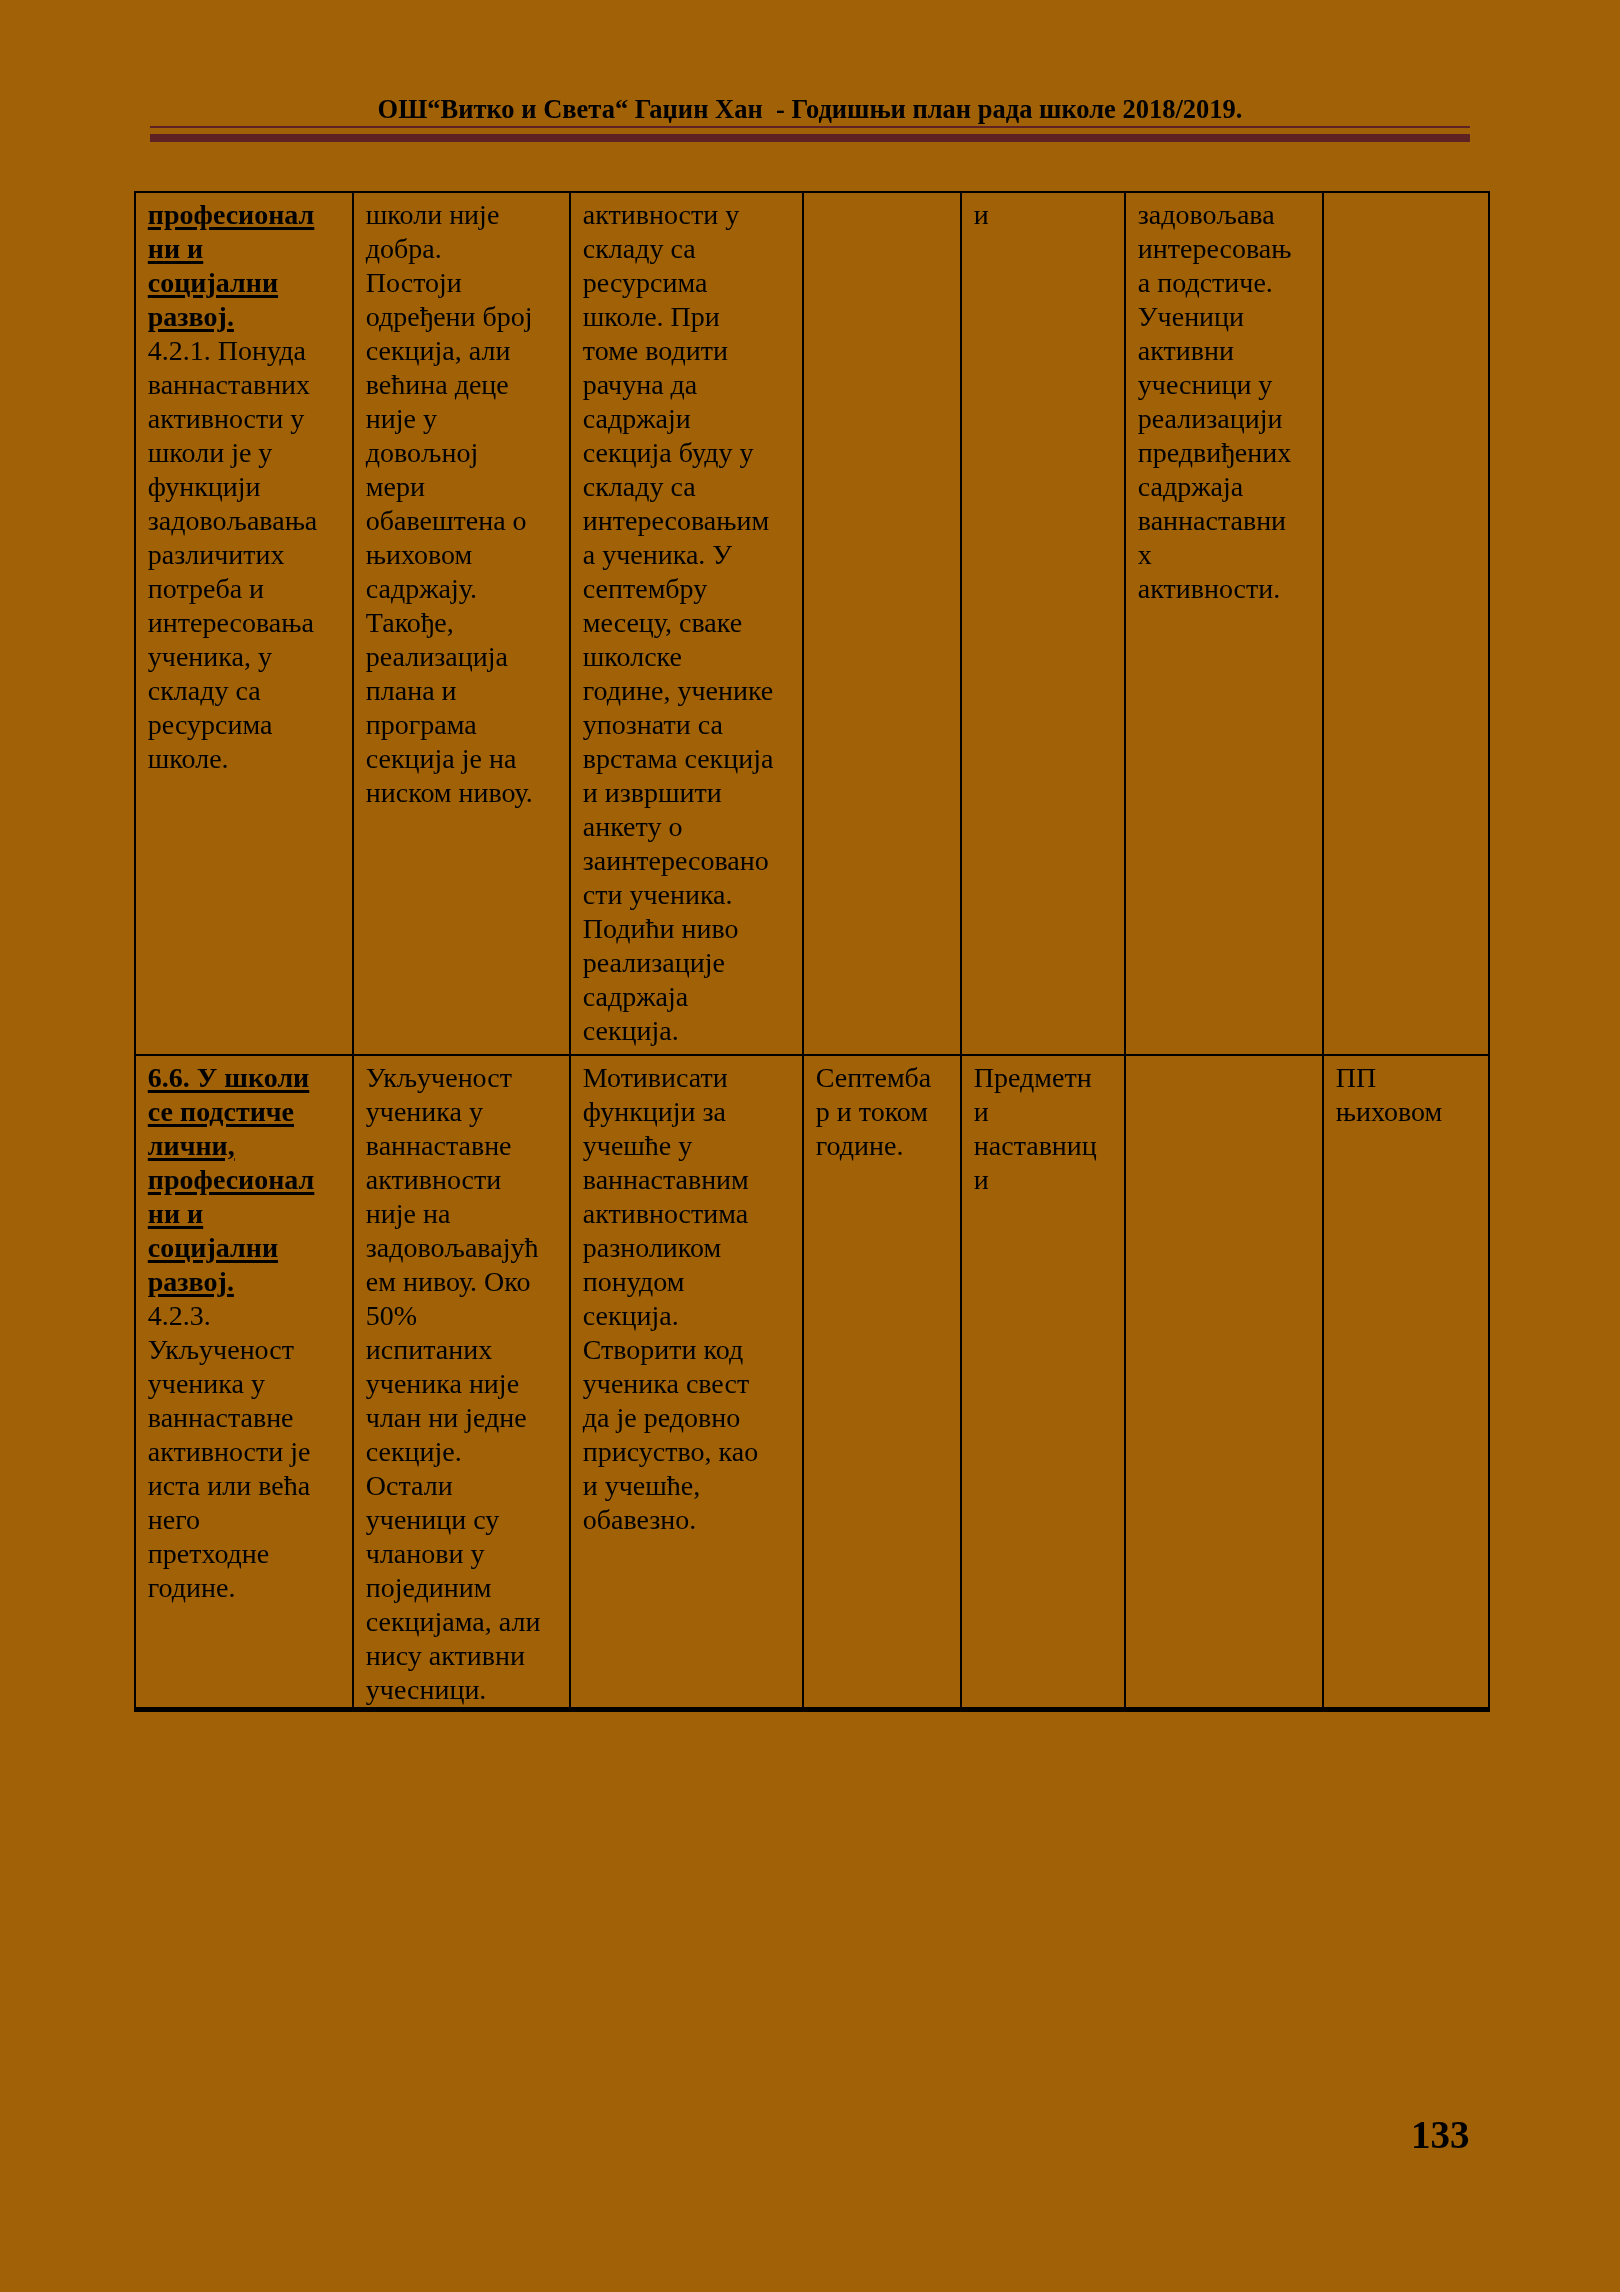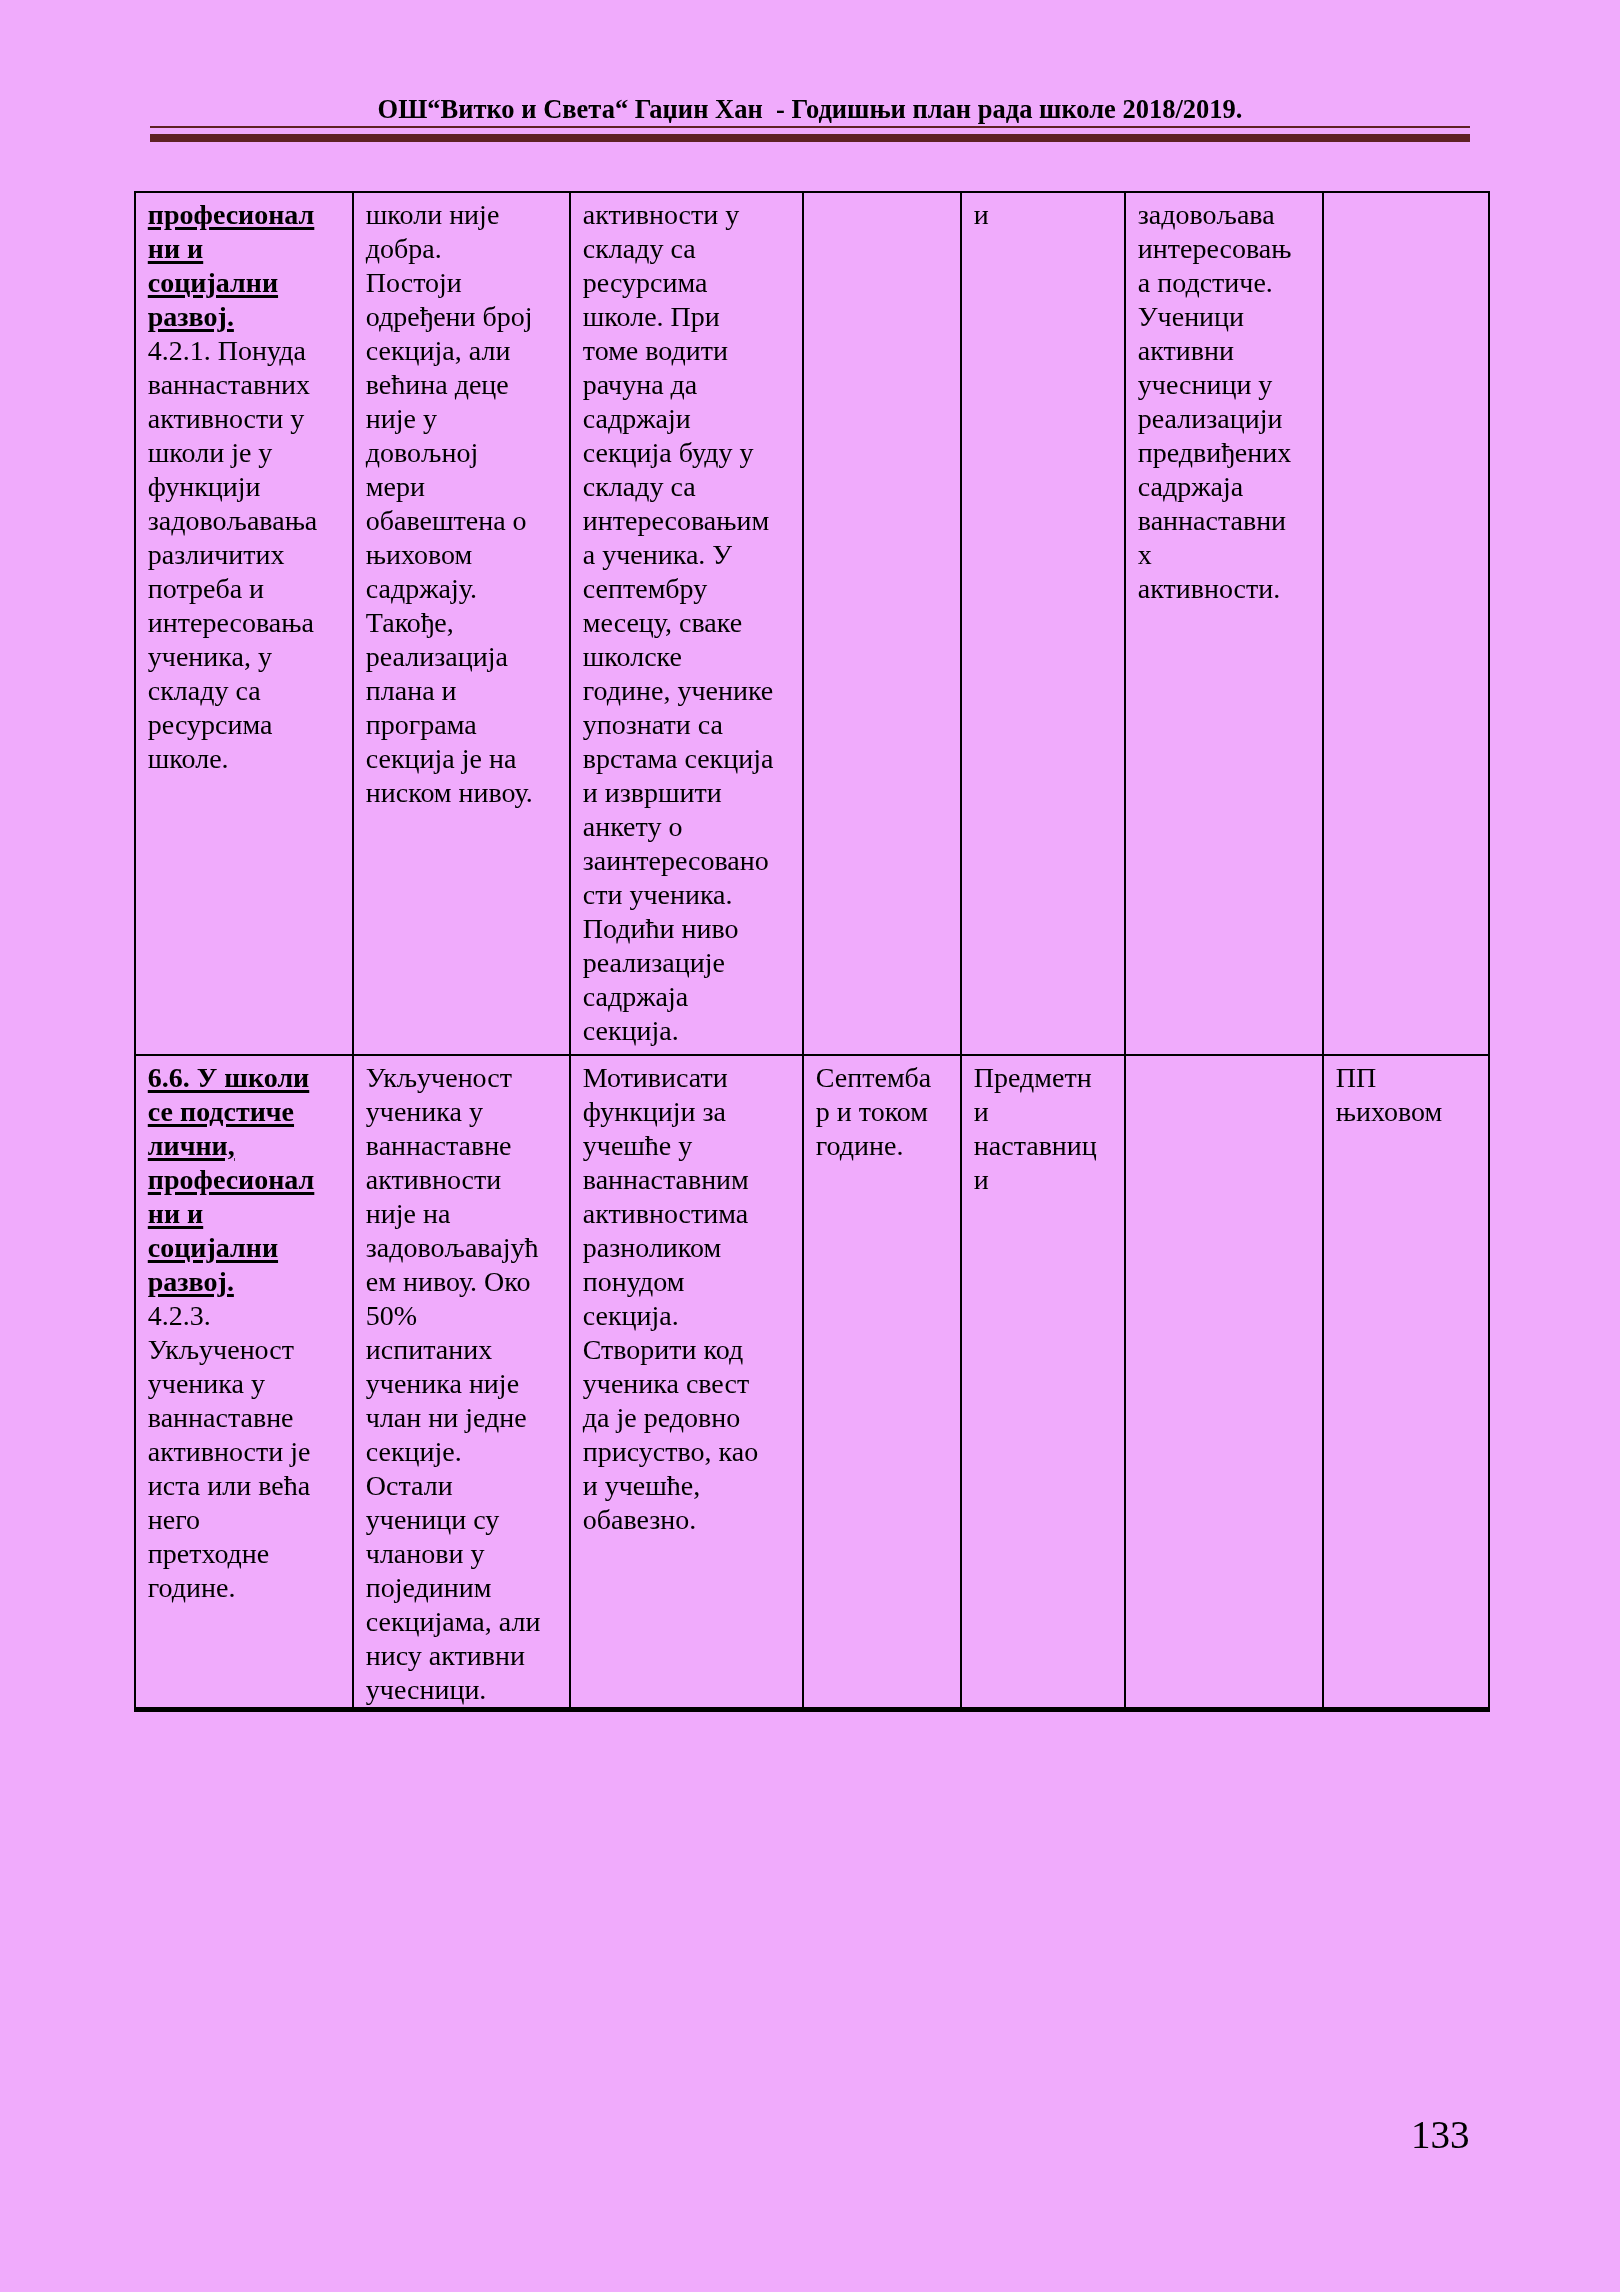--- a/index.html
+++ b/index.html
@@ -5,21 +5,21 @@
 <style>
   html, body {
     margin: 0;
     padding: 0;
     background: #ffffff;
   }
   .page {
     position: relative;
     width: 1620px;
     height: 2293px;
-    background: #f0abfc;
+    background: #a16207;
     font-family: "Liberation Serif", "DejaVu Serif", serif;
     color: #000000;
     overflow: hidden;
   }
 
   
   .header-title {
     position: absolute;
     top: 94px;
     left: 0;
@@ -85,20 +85,21 @@
     white-space: pre-line;
   }
 
   
   .page-number {
     position: absolute;
     top: 2113px;
     left: 1411px;
     font-size: 39px;
     line-height: 43px;
+    font-weight: bold;
   }
 </style>
 </head>
 <body>
 
 <div class="page">
 
   <div class="header-title">ОШ“Витко и Света“ Гаџин Хан  - Годишњи план рада школе 2018/2019.</div>
 
   <div class="header-rule" style="border-color: rgb(94, 34, 35);"></div>

